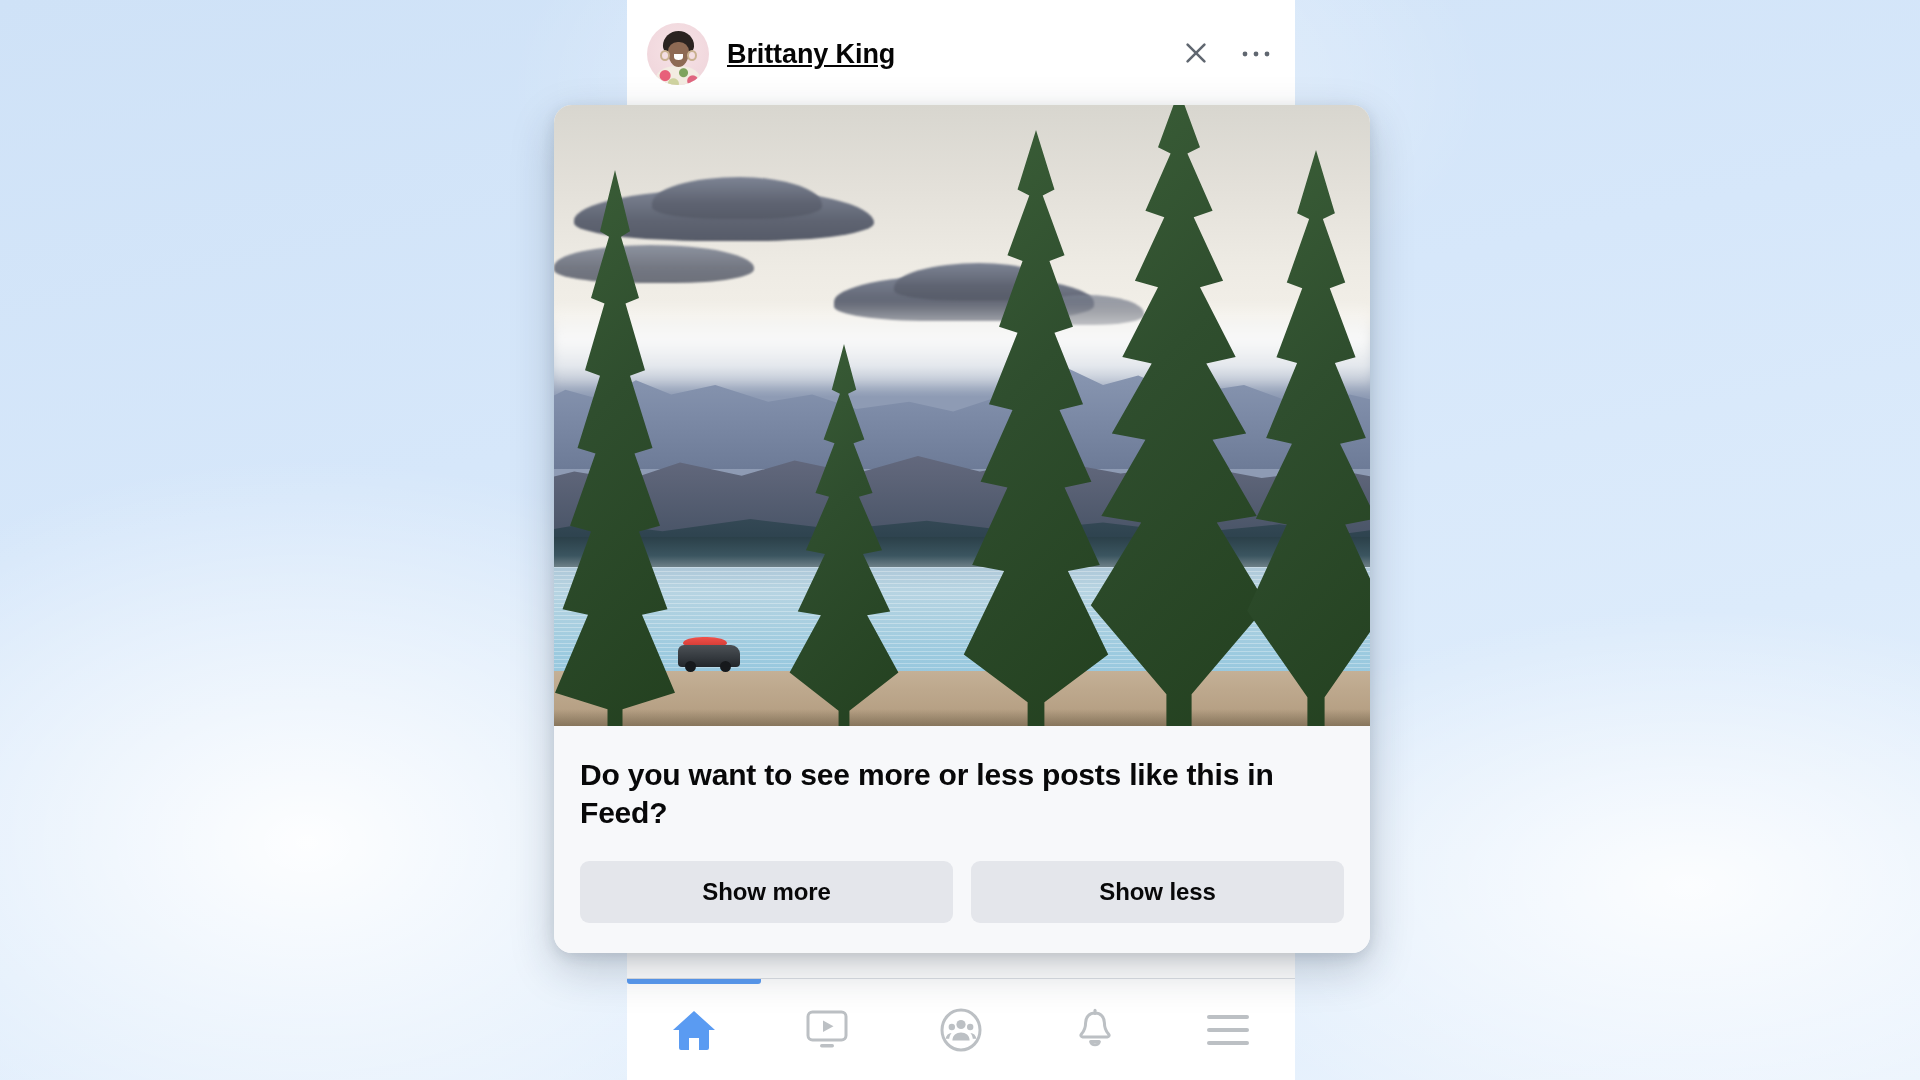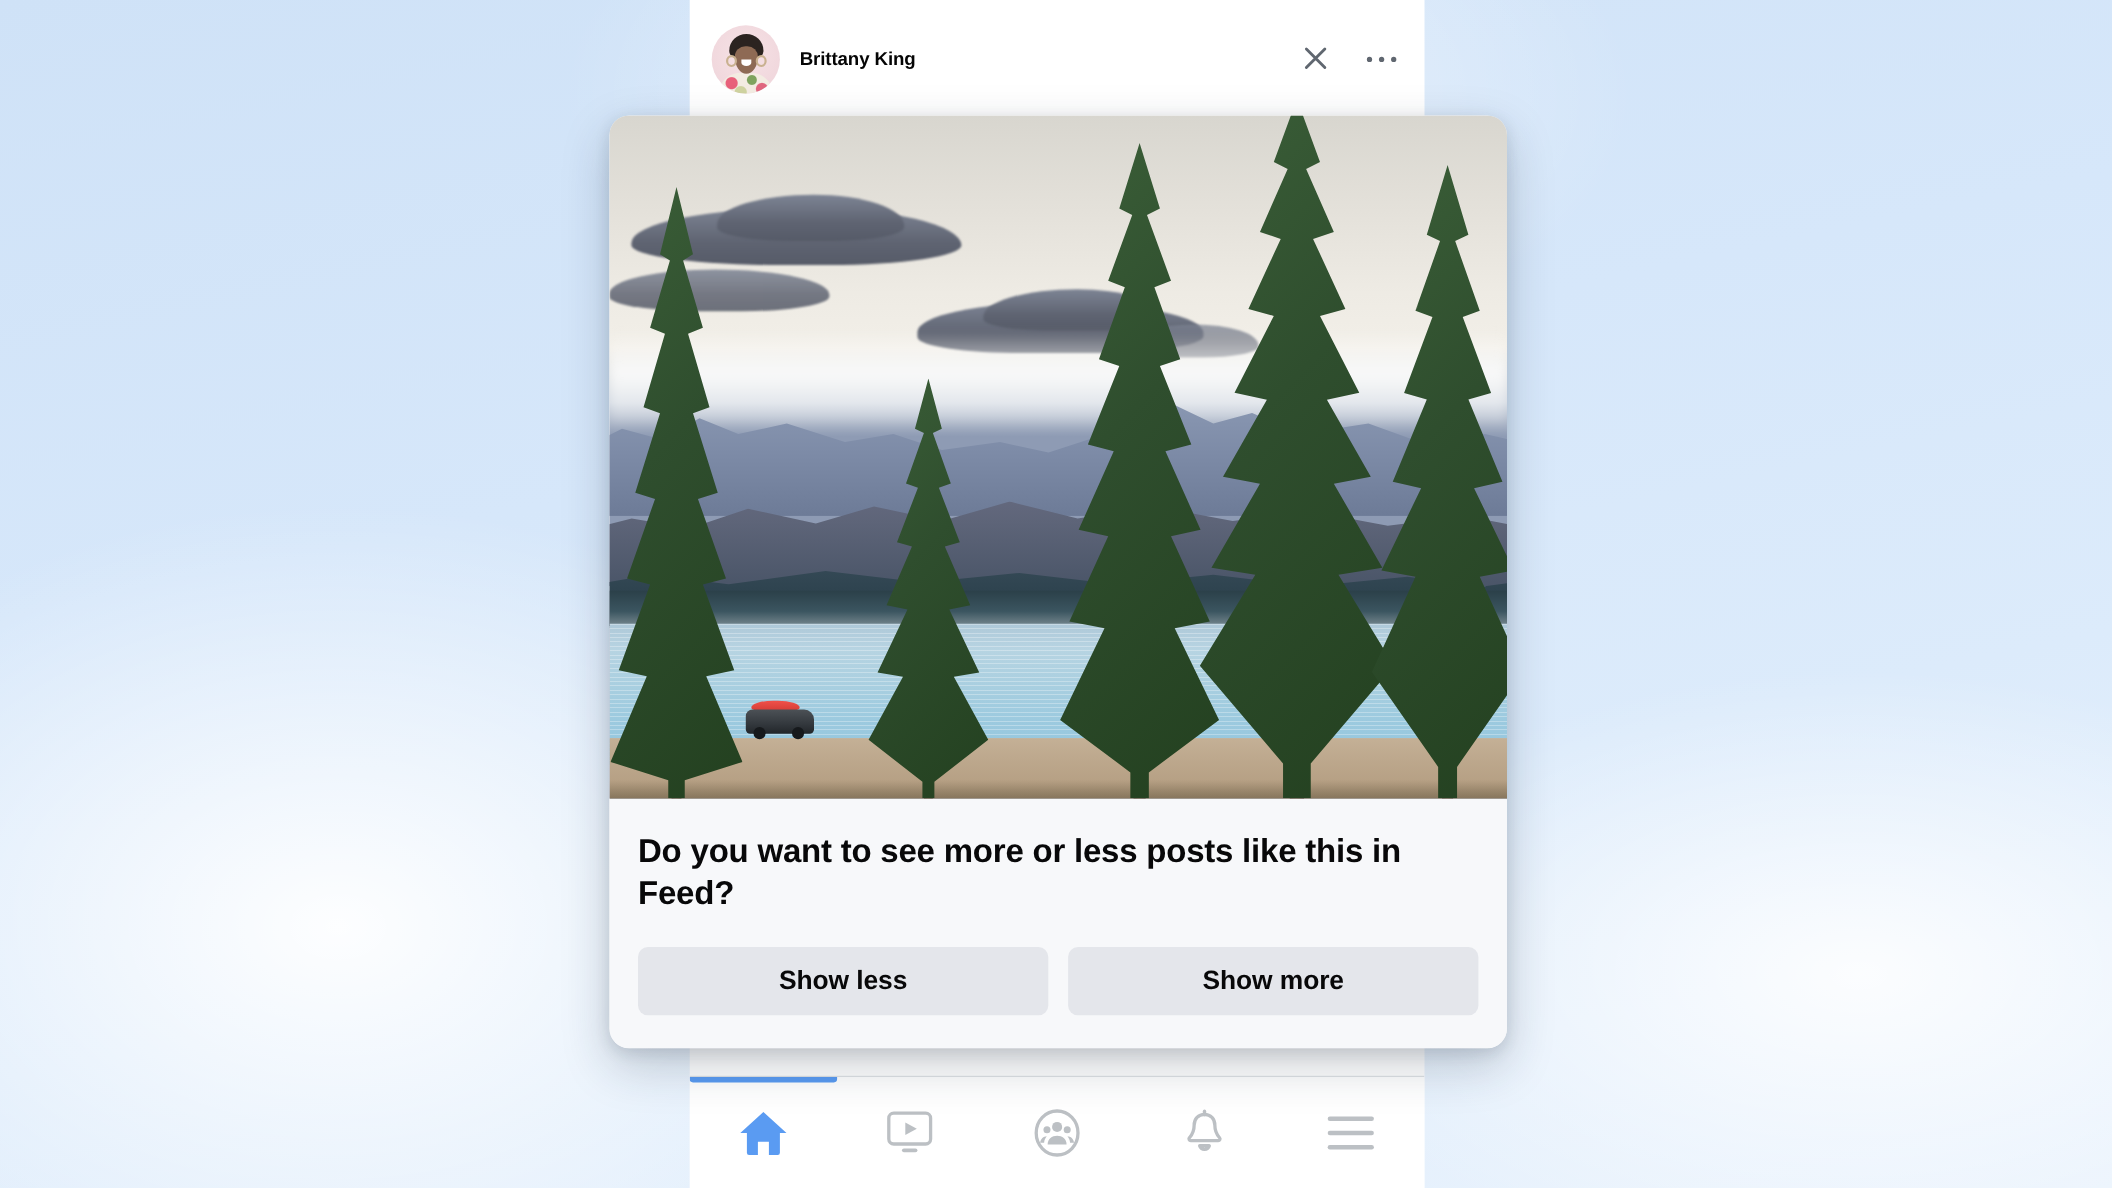--- a/index.html
+++ b/index.html
@@ -87,25 +87,26 @@
       radial-gradient(circle at 22% 40%, #e8607a 0 5px, transparent 6px),
       radial-gradient(circle at 62% 28%, #7ea35e 0 4px, transparent 5px),
       radial-gradient(circle at 82% 62%, #e0677f 0 5px, transparent 6px),
       radial-gradient(circle at 40% 74%, #cfd3a0 0 5px, transparent 6px),
       #f3ece2;
     border-radius: 44% 44% 12% 12% / 62% 62% 12% 12%;
   }
 
   #post-meta { margin-left: 18px; flex: 1; min-width: 0; }
   #poster-name {
-    font-size: 17px;
+    font-size: 27px;
     font-weight: 700;
     color: #050505;
     letter-spacing: -0.1px;
     line-height: 1.12;
+    text-decoration: underline;
   }
   #post-subline {
     margin-top: 5px;
     display: flex;
     align-items: center;
     gap: 7px;
     font-size: 19px;
     color: #65676b;
     line-height: 1.1;
   }
@@ -480,17 +481,17 @@
     <div class="pine" id="pine-e">
       <div class="trunk"></div>
       <div class="foliage"></div>
     </div>
   </div>
 
   <div id="dialog-body">
     <div id="dialog-question">Do you want to see more or less posts like this in Feed?</div>
 
     <div id="dialog-actions">
+      <button class="choice-btn">Show more</button>
       <button class="choice-btn">Show less</button>
-      <button class="choice-btn">Show more</button>
     </div>
   </div>
 </div>
 
 </body></html>

